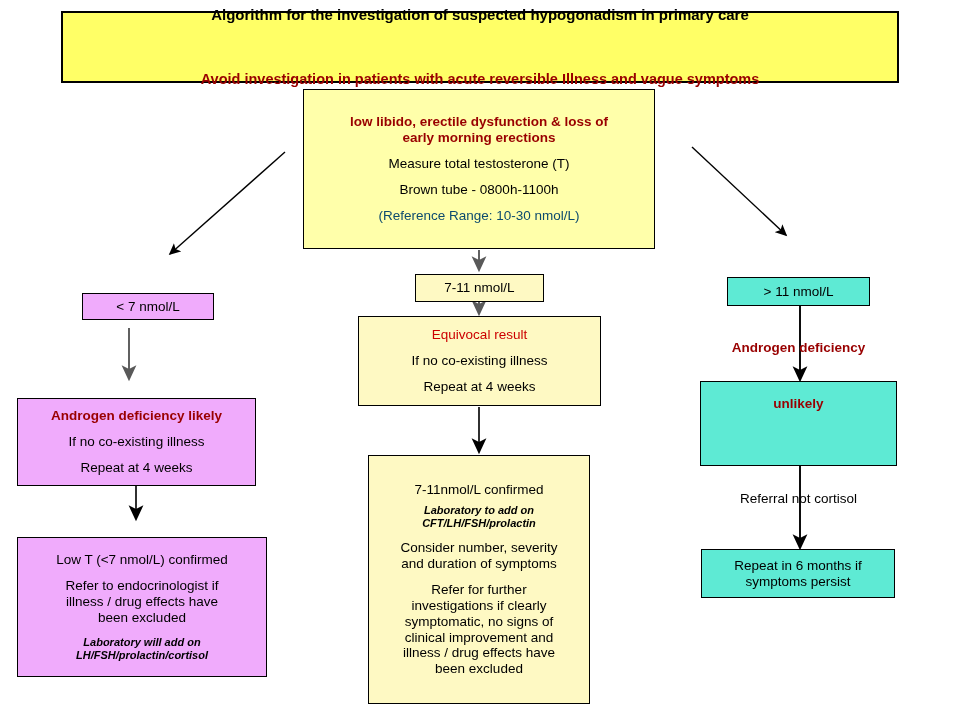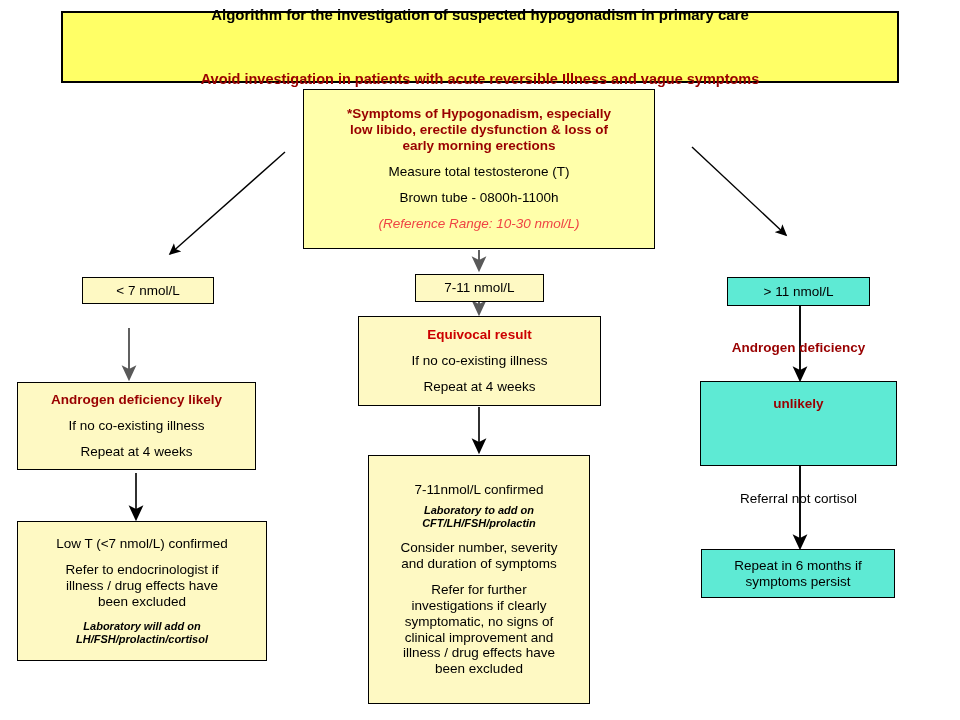--- a/index.html
+++ b/index.html
@@ -9,25 +9,25 @@
     color:#000000;
   }
   .box{position:absolute;box-sizing:border-box;border:1.5px solid #000;
        display:flex;flex-direction:column;align-items:center;justify-content:center;
        text-align:center;line-height:1.18;}
   .box p{margin:0;padding:0;}
   .gap{height:10px;}
   .gap-sm{height:6px;}
   .title-box{background:#ffff66;border:2px solid #000;}
   .yellow{background:#ffffaa;}
-  .pink{background:#fef9c3;}
+  .pink{background:#f0abfc;margin-top:16px;}
   .tan{background:#fef9c3;}
   .green{background:#5eead4;}
   .hdr-dark{color:#990000;font-weight:bold;}
-  .hdr-red{color:#cc0000;font-weight:bold;}
+  .hdr-red{color:#cc0000;font-weight:normal;}
   .ital{font-style:italic;font-weight:bold;font-size:11px;line-height:1.2;}
   svg.arrows{position:absolute;left:0;top:0;width:960px;height:720px;pointer-events:none;}
   .t1{font-size:15px;font-weight:bold;}
   .t2{font-size:14.5px;font-weight:bold;}
   .s135{font-size:13.5px;}
 </style>
 </head>
 <body>
 
 <svg class="arrows" viewBox="0 0 960 720">
@@ -59,29 +59,28 @@
   <line x1="800" y1="466" x2="800" y2="548" stroke="#000000" stroke-width="1.9" marker-end="url(#hdBlack)"></line>
 </svg>
 
 <div class="box title-box" style="left:61px;top:11px;width:838px;height:72px;padding:6px 10px;gap:24px;">
   <p class="t1">Algorithm for the investigation of suspected  hypogonadism in primary care</p>
   <div class="gap"></div>
   <p class="t2 hdr-dark">Avoid investigation in patients with acute reversible Illness and vague symptoms</p>
 </div>
 
 <div class="box yellow" style="left:303px;top:89px;width:352px;height:160px;padding:6px 8px;">
-  <p class="s135 hdr-dark" style="font-weight:bold;">*Symptoms of Hypogonadism, especially</p>
   <p class="s135 hdr-dark" style="font-weight:bold;">low libido, erectile dysfunction &amp; loss of</p>
   <p class="s135 hdr-dark" style="font-weight:bold;">early morning erections</p>
   <div class="gap"></div>
   <p class="s135">Measure total testosterone (T)</p>
   <div class="gap"></div>
   <p class="s135">Brown tube - 0800h-1100h</p>
   <div class="gap"></div>
-  <p class="s135" style="color:#ef4444;font-style:italic;">(Reference Range: 10-30 nmol/L)</p>
+  <p class="s135" style="color:#0c4a6e;">(Reference Range: 10-30 nmol/L)</p>
 </div>
 
 <div class="box pink" style="left:82px;top:277px;width:132px;height:27px;">
   <p class="s135">&lt; 7 nmol/L</p>
 </div>
 
 <div class="box tan" style="left:415px;top:274px;width:129px;height:28px;">
   <p class="s135">7-11 nmol/L</p>
 </div>
 

